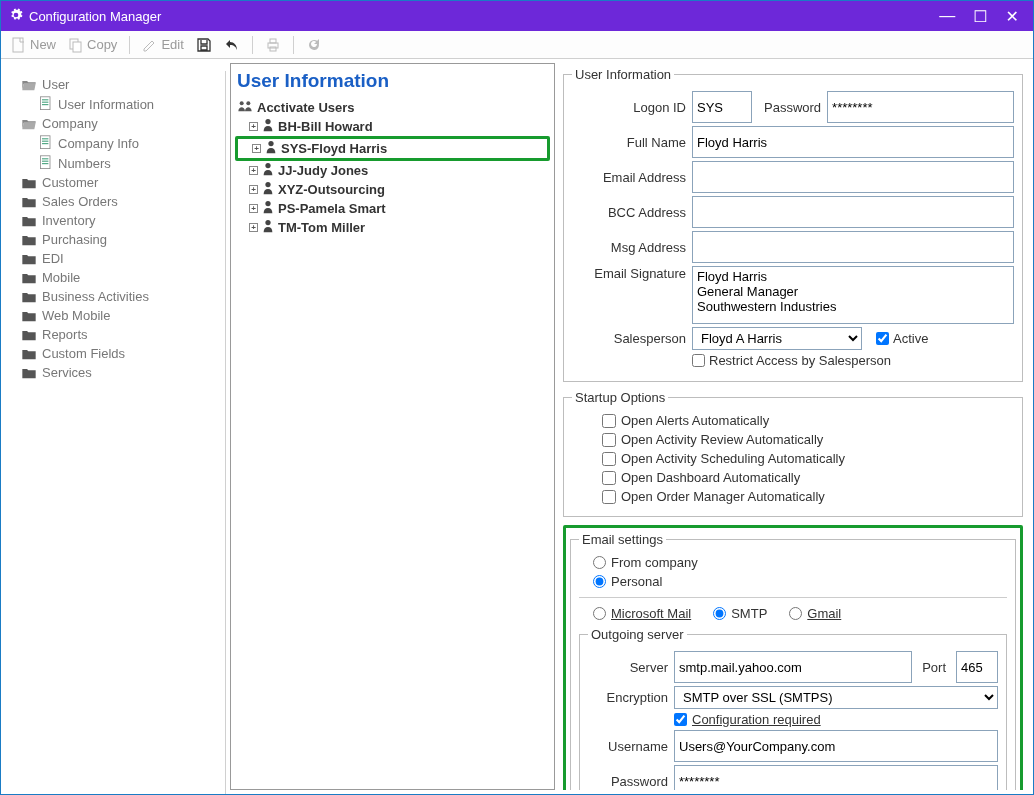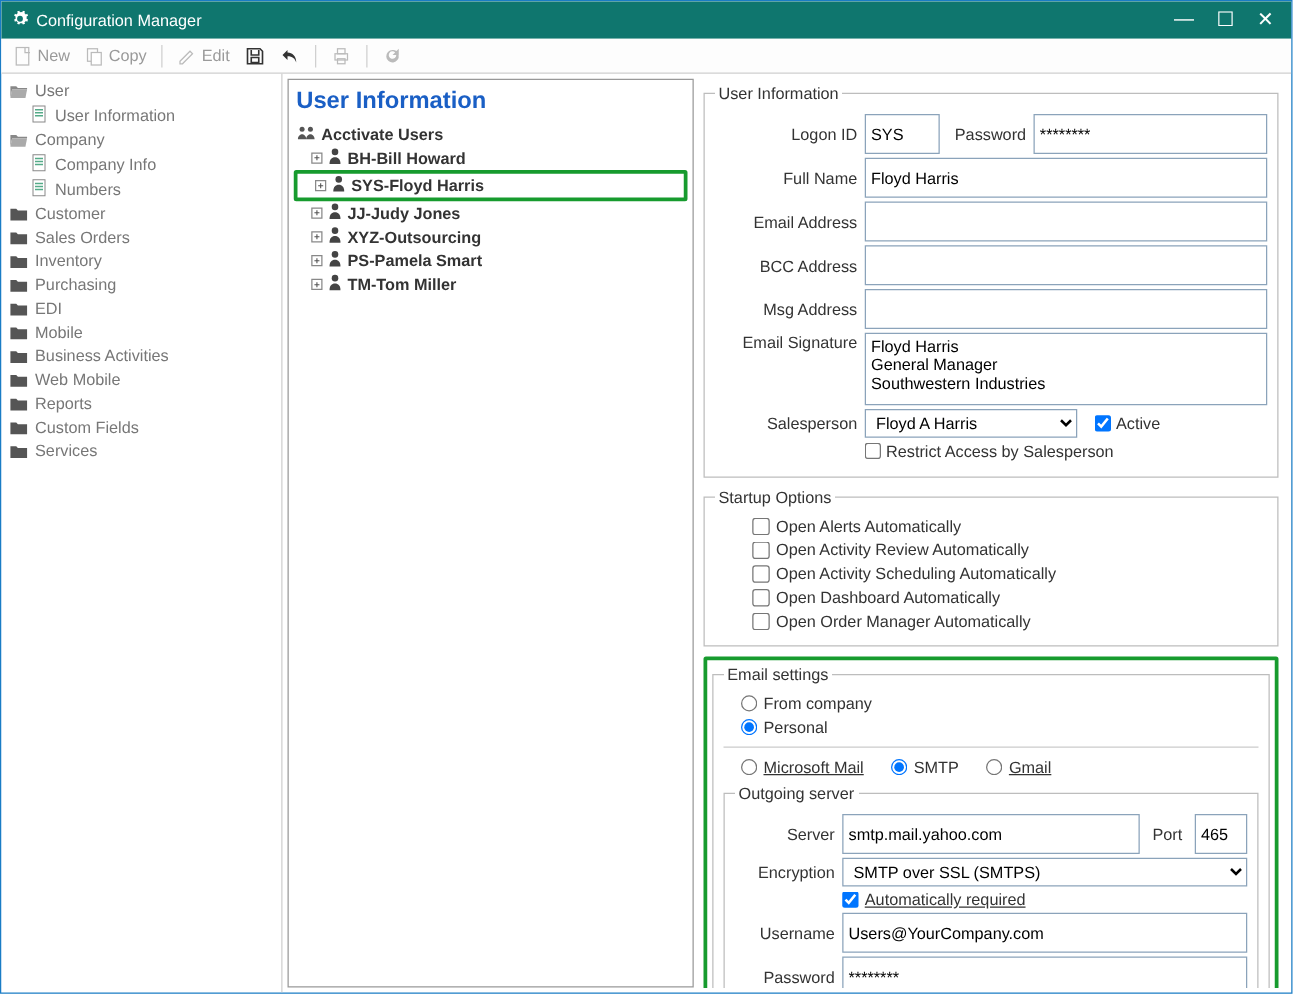--- a/index.html
+++ b/index.html
@@ -1,26 +1,26 @@
 <!DOCTYPE html>
 <html><head>
 <meta charset="utf-8">
 <style>
 * { box-sizing: border-box; margin: 0; padding: 0; }
 body { font-family: "Segoe UI", Tahoma, sans-serif; font-size: 13px; background: #fff; color: #333; width: 1034px; height: 795px; overflow: hidden; border: 1px solid #1a7cc5; }
-.titlebar { background: #0f766e; color: #fff; height: 30px; display: flex; align-items: center; padding: 0 8px; }
+.titlebar { background: #6d28d9; color: #fff; height: 30px; display: flex; align-items: center; padding: 0 8px; }
 .titlebar .title { flex: 1; display: flex; align-items: center; gap: 6px; font-size: 13px; }
 .titlebar .controls { display: flex; gap: 18px; align-items: center; padding-right: 6px; }
 .titlebar .controls span { cursor: default; font-size: 16px; }
 .toolbar { height: 28px; background: #fdfdfd; border-bottom: 1px solid #d0d0d0; display: flex; align-items: center; padding: 0 6px; gap: 4px; color: #9a9a9a; }
 .toolbar .tbtn { display: flex; align-items: center; gap: 3px; padding: 2px 4px; font-size: 13px; }
 .toolbar .sep { width: 1px; height: 18px; background: #d0d0d0; margin: 0 4px; }
 .toolbar svg, .toolbar .ico { width: 16px; height: 16px; }
 .main { display: flex; height: calc(100% - 58px); }
-.sidebar { width: 225px; border-right: 1px solid #d0d0d0; padding: 4px 2px; color: #777; overflow-y: auto; }
+.sidebar { width: 225px; border-right: 1px solid #d0d0d0; padding: 4px 16px; color: #777; overflow-y: auto; margin-top: 12px; }
 .sidebar .node { display: flex; align-items: center; gap: 5px; padding: 2px 4px; font-size: 13px; }
 .sidebar .indent1 { padding-left: 22px; }
 .sidebar .indent0 { padding-left: 4px; }
 .content { flex: 1; display: flex; padding: 4px; gap: 6px; }
 .userlist { width: 325px; border: 1px solid #999; padding: 6px 4px; }
 .userlist h2 { color: #1a5fc5; font-size: 19px; font-weight: bold; margin-bottom: 6px; padding-left: 2px; }
 .userlist .treehdr { font-weight: bold; display: flex; align-items: center; gap: 4px; padding: 1px 2px; }
 .userlist .urow { display: flex; align-items: center; gap: 4px; padding: 1px 2px 1px 14px; font-weight: bold; }
 .userlist .urow .plus { width: 9px; height: 9px; border: 1px solid #888; font-size: 8px; line-height: 7px; text-align: center; color: #555; background: #fff; }
 .urow.highlight { border: 3px solid #179b2e; border-radius: 2px; padding-right: 18px; }
@@ -414,21 +414,21 @@
             <div class="frow">
               <label class="lab" style="width:80px">Encryption</label>
               <select style="flex:1">
                 <option>SMTP over SSL (SMTPS)</option>
               </select>
             </div>
             <div class="frow">
               <label class="lab" style="width:80px"></label>
               <label style="display:flex;align-items:center;gap:5px">
                 <input type="checkbox" checked="" style="">
-                <span style="text-decoration:underline">Automatically required</span>
+                <span style="text-decoration:underline">Configuration required</span>
               </label>
             </div>
             <div class="frow">
               <label class="lab" style="width:80px">Username</label>
               <input type="text" style="flex: 1 1 0%;" value="Users@YourCompany.com">
             </div>
             <div class="frow">
               <label class="lab" style="width:80px">Password</label>
               <input type="text" style="flex: 1 1 0%;" value="********">
             </div>

